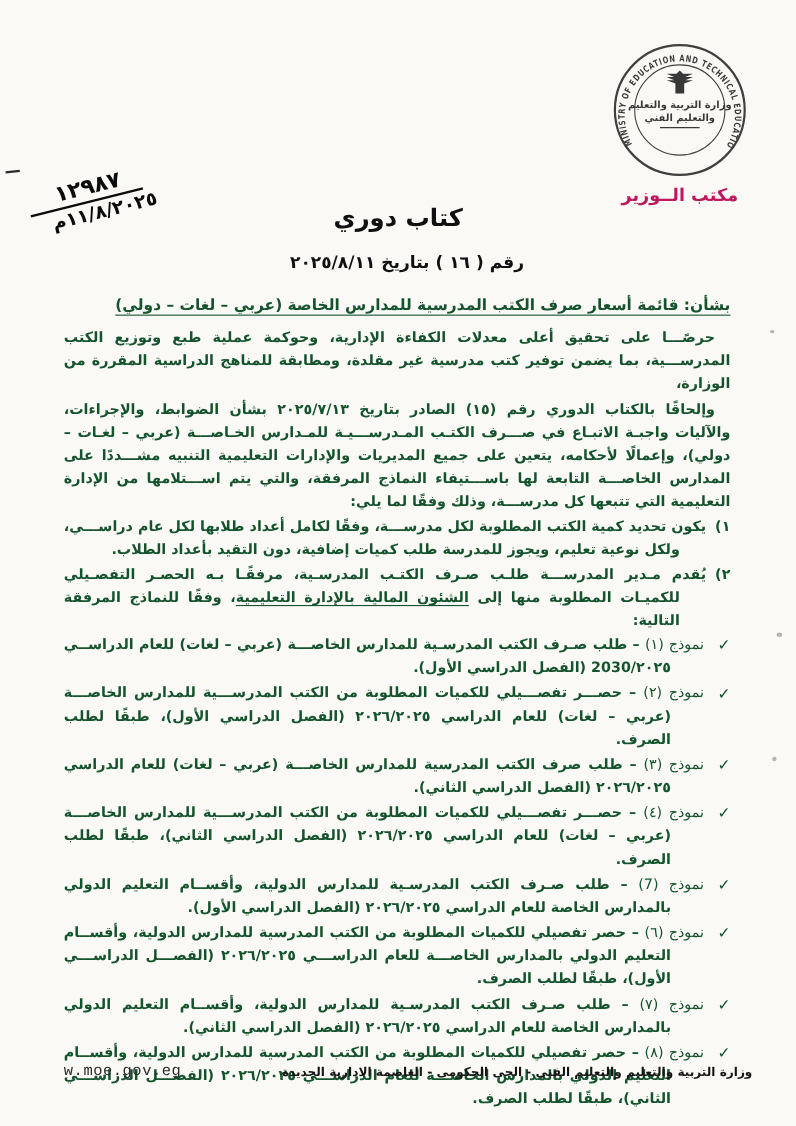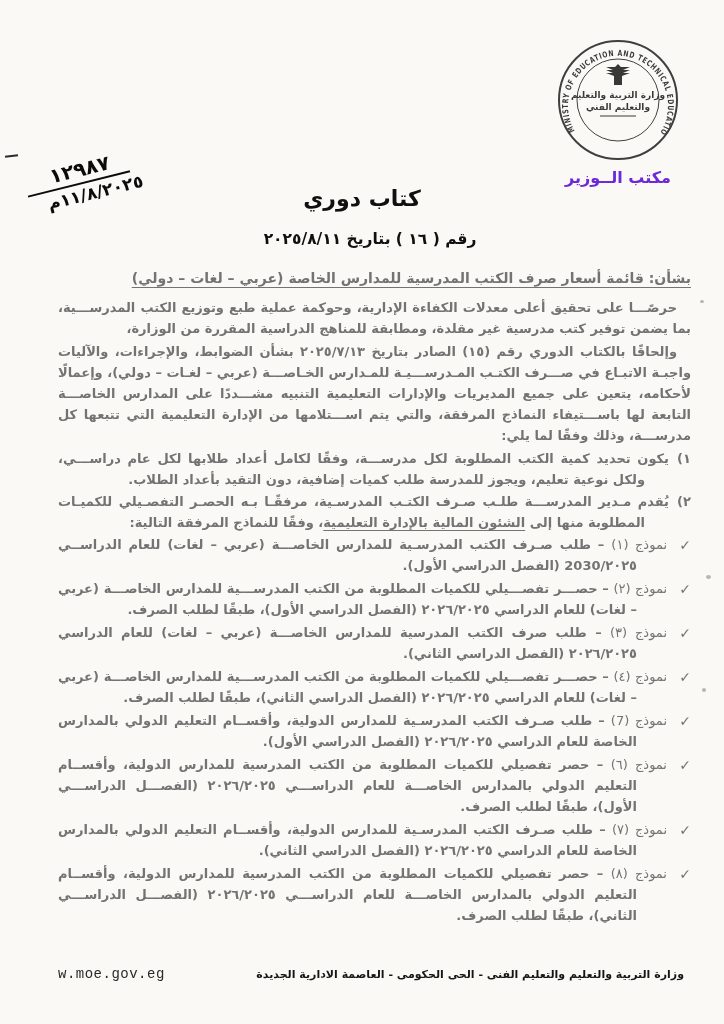--- a/index.html
+++ b/index.html
@@ -5,36 +5,36 @@
   * { margin:0; padding:0; box-sizing:border-box; }
   html,body { width:724px; height:1024px; }
   body { background:#d9d9d9; font-family:"DejaVu Sans", sans-serif; }
   .page {
     position:relative; width:724px; height:1024px; overflow:hidden;
     background:#faf9f5; color:#101010;
   }
   
   .seal-area { position:absolute; top:36px; right:18px; width:176px; text-align:center; }
   .seal-svg { display:block; margin:0 auto; opacity:.88; }
-  .office-label { margin-top:2px; font-size:16px; font-weight:bold; direction:rtl; letter-spacing:0; color:#6d28d9; }
+  .office-label { margin-top:2px; font-size:16px; font-weight:bold; direction:rtl; letter-spacing:0; color:#be185d; }
   
   .handwritten {
     position:absolute; top:158px; left:26px; transform:rotate(-14deg);
     direction:rtl; font-weight:bold; color:#0b0b0b; text-align:center;
   }
   .hand-number { display:inline-block; font-size:20px; padding:0 18px 1px 26px; border-bottom:2.5px solid #0b0b0b; }
   .hand-date { font-size:17px; margin-top:1px; transform:translateX(14px); }
   .mark-dash { position:absolute; top:155px; left:5px; width:13px; height:2px; background:#2b2b2b; transform:rotate(-6deg); }
   
   .title { position:absolute; top:186px; left:0; width:100%; text-align:center; direction:rtl; font-size:22px; font-weight:bold; }
   .number-line { position:absolute; top:230px; left:0; width:100%; text-align:center; direction:rtl; font-size:15.5px; font-weight:bold;padding-left:16px; }
   
   .content {
-    position:absolute; top:268px; right:33px; left:58px;
-    direction:rtl; text-align:justify; font-size:13px; font-weight:bold; line-height:21px; color:#737373;
+    position:absolute; top:268px; right:60px; left:58px;
+    direction:rtl; text-align:justify; font-size:13px; font-weight:bold; line-height:21px; color:#14532d;
   }
   .subject { font-size:14px; text-decoration:underline; text-underline-offset:4px; margin-bottom:8px; text-align:right; }
   .para { text-indent:14px; margin-bottom:2px; }
   .num-item { display:flex; margin-bottom:1px; }
   .num-marker { flex:0 0 22px; }
   .item-text { flex:1; text-indent:-24px; padding-right:24px; }
   .underlined { text-decoration:underline; text-underline-offset:3px; }
   .check-item { display:flex; margin-bottom:2px; }
   .check-marker { flex:0 0 24px; font-weight:normal; font-size:14px; padding-top:1px; }
   .model-text { flex:1; text-indent:-30px; padding-right:30px; }

